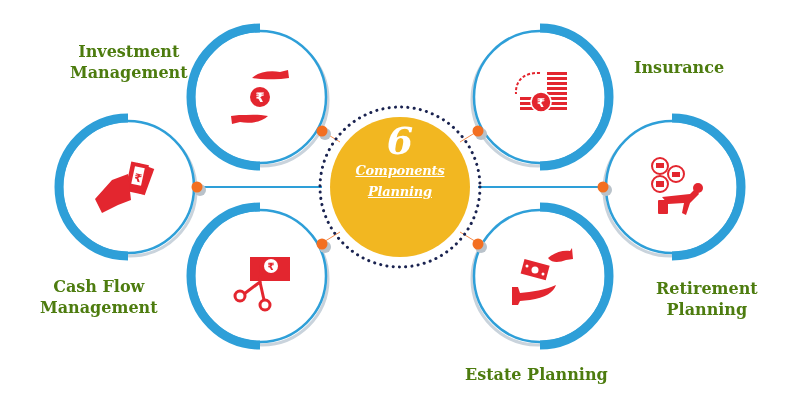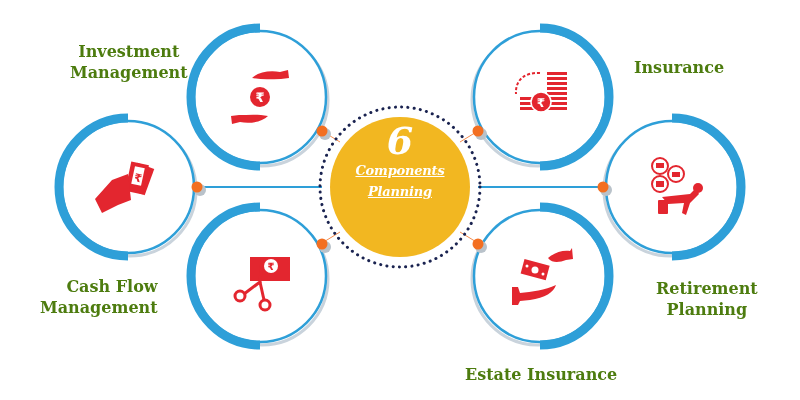--- a/index.html
+++ b/index.html
@@ -164,32 +164,32 @@
     <span class="num">6</span>
     <span class="line">Components</span>
     <span class="line">Planning</span>
   </div>
 
   <div class="label" style="left:70px; top:41px;">
     <span>Investment</span>
     <span>Management</span>
   </div>
 
-  <div class="label" style="left:40px; top:276px;text-align:right;">
+  <div class="label" style="left:40px; top:276px;">
     <span>Cash Flow</span>
     <span>Management</span>
   </div>
 
 
   <div class="label" style="left:634px; top:41px;margin-top:16px;">
     <span>Insurance</span>
   </div>
 
   <div class="label" style="left:656px; top:278px;">
     <span>Retirement</span>
     <span>Planning</span>
   </div>
 
   <div class="label" style="left:465px; top:364px;">
-    <span>Estate Insurance</span>
+    <span>Estate Planning</span>
   </div>
 
 </div>
 
 </body></html>

